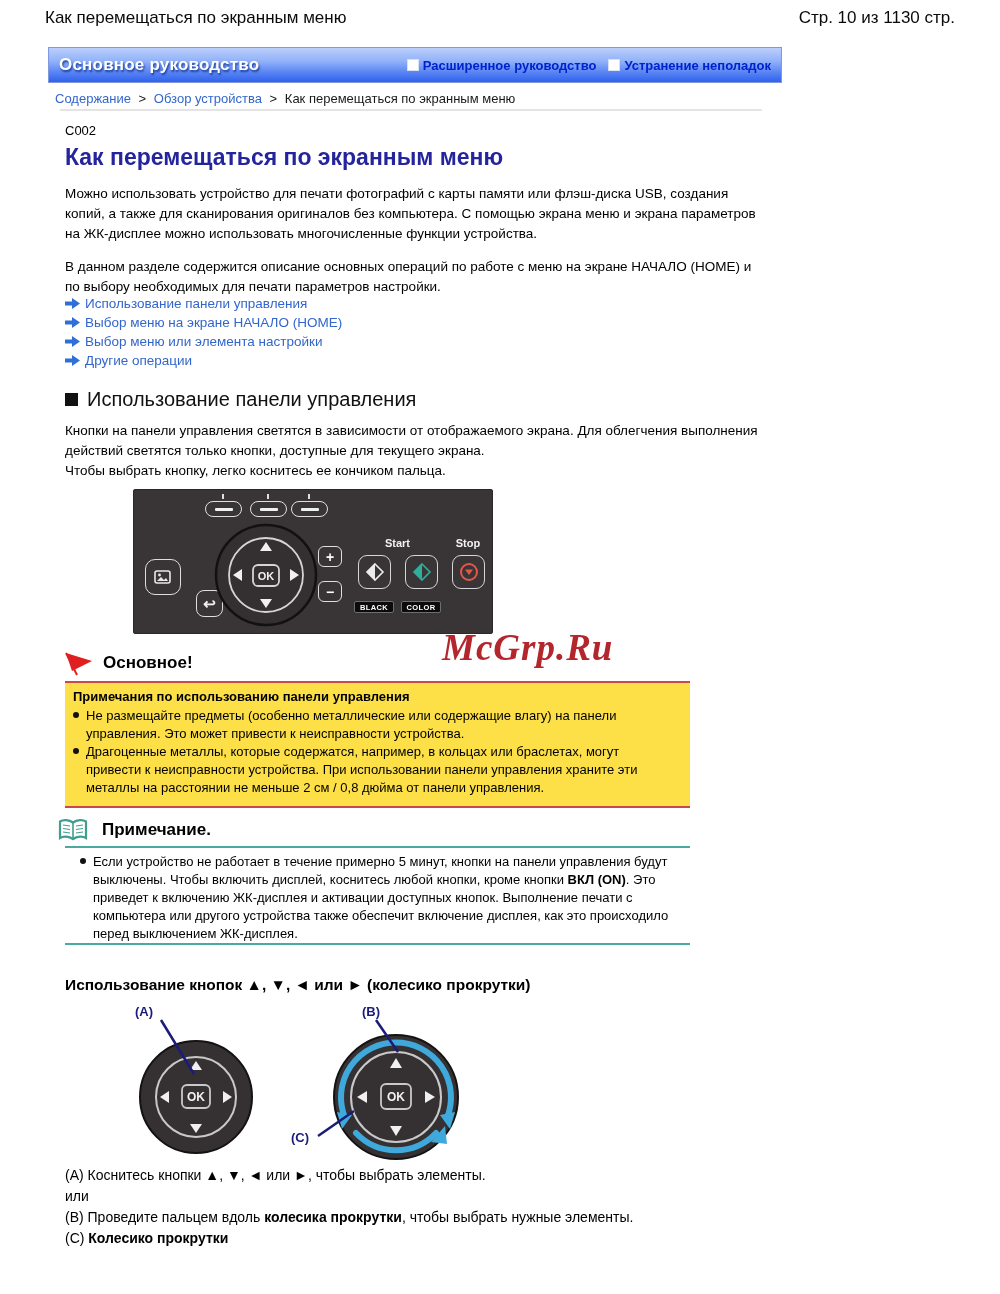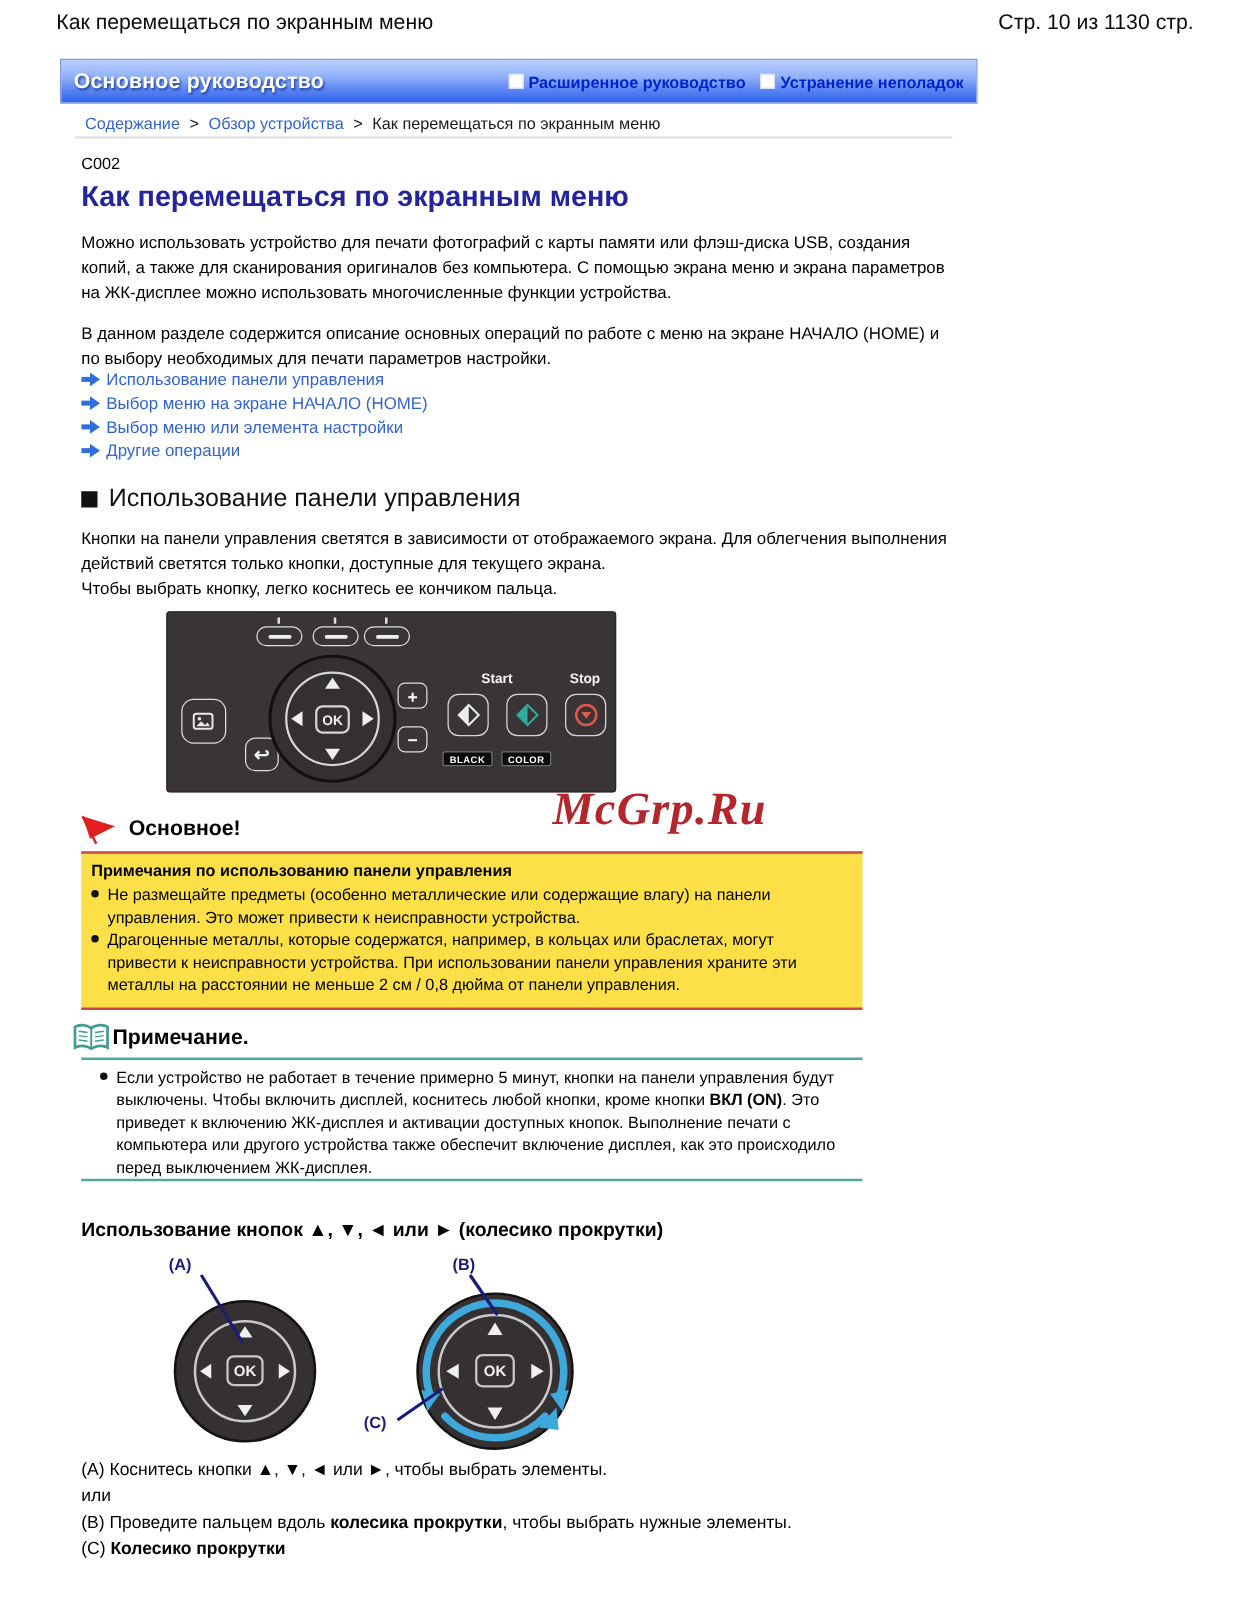--- a/index.html
+++ b/index.html
@@ -12,21 +12,21 @@
   .navbar{position:absolute;top:47px;left:48px;width:734px;height:36px;box-sizing:border-box;
           background:linear-gradient(180deg,#bccffc 0%,#8fb0f9 40%,#5c86f4 70%,#2f62ee 100%);
           border:1px solid #7f98df;display:flex;justify-content:space-between;align-items:center;
           padding:0 10px;}
   .nav-main{color:#fff;font-weight:bold;font-size:17px;letter-spacing:.2px;
             text-shadow:1px 2px 2px #1e3f9a;}
   .nav-tabs{display:flex;gap:12px;align-items:flex-end;}
   .nav-tab{display:flex;align-items:center;gap:4px;color:#0022cc;font-weight:bold;font-size:13px;cursor:default;}
   .nav-square{display:inline-block;width:12px;height:12px;background:#fff;border:1px solid #d8e0f5;box-sizing:border-box;}
   
-  .breadcrumb{position:absolute;top:91px;left:68px;font-size:13px;color:#1a1a1a;}
+  .breadcrumb{position:absolute;top:91px;left:55px;font-size:13px;color:#1a1a1a;}
   .breadcrumb a{color:#3366cc;text-decoration:none;cursor:pointer;}
   .breadcrumb .sep{margin:0 4px;}
   .rule{position:absolute;top:109px;left:60px;width:702px;height:2px;background:#e4e4e4;}
   .doc-code{position:absolute;top:123px;left:65px;font-size:13px;}
   h1.heading{position:absolute;top:144px;left:65px;margin:0;font-size:23px;color:#24249c;font-weight:bold;}
   .body-p{position:absolute;left:65px;width:700px;margin:0;font-size:13.5px;line-height:20px;}
   .p-intro1{top:184px;}
   .p-intro2{top:257px;}
   
   .qlinks{position:absolute;top:294px;left:65px;}
@@ -65,21 +65,21 @@
   
   .attn-head{position:absolute;top:650px;left:64px;display:flex;align-items:center;gap:9px;
              font-size:17px;font-weight:bold;}
   .attn-box{position:absolute;top:681px;left:65px;width:625px;box-sizing:border-box;
             background:#fde047;border-top:2px solid #cc4747;border-bottom:2px solid #cc4747;
             padding:5px 12px 9px 8px;font-size:13px;line-height:18px;}
   .attn-title{font-weight:bold;margin-bottom:1px;}
   .bullet{display:flex;gap:7px;margin-top:0;}
   .dot{flex:0 0 auto;width:6px;height:9px;border-radius:50%;background:#111;margin-top:5px;height:6px;}
   
-  .note-head{position:absolute;top:818px;left:58px;display:flex;align-items:center;gap:2px;
+  .note-head{position:absolute;top:818px;left:58px;display:flex;align-items:center;gap:14px;
              font-size:17px;font-weight:bold;}
   .teal{position:absolute;left:65px;width:625px;height:2px;background:#4aa9a1;}
   .teal1{top:846px;} .teal2{top:943px;}
   .note-body{position:absolute;top:853px;left:80px;width:600px;font-size:13px;line-height:18px;}
   
   .h3{position:absolute;top:976px;left:65px;font-size:15.5px;font-weight:bold;}
   .figure{position:absolute;top:1004px;left:65px;width:700px;height:160px;}
   .fig-label{position:absolute;color:#1b1b78;font-weight:bold;font-size:13px;}
   .dial{position:absolute;}
   .overlay{position:absolute;left:0;top:0;}

